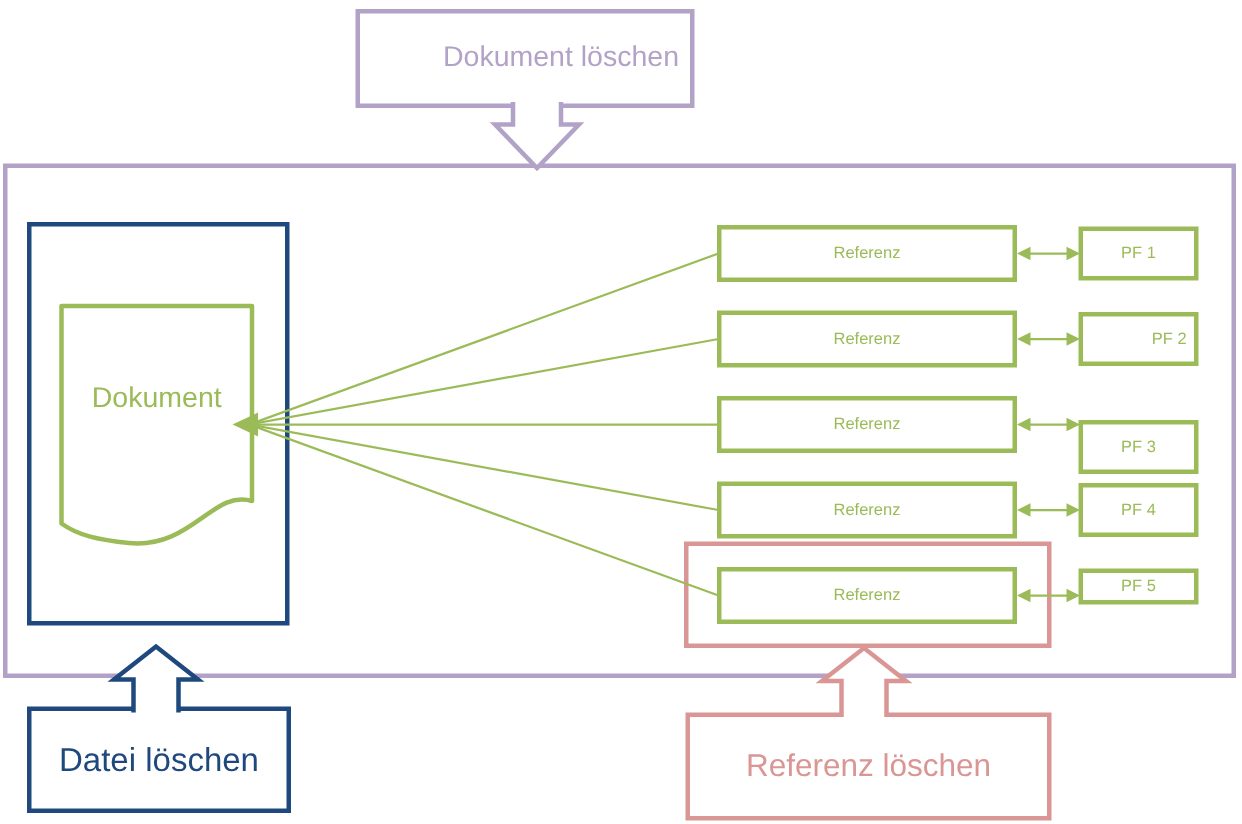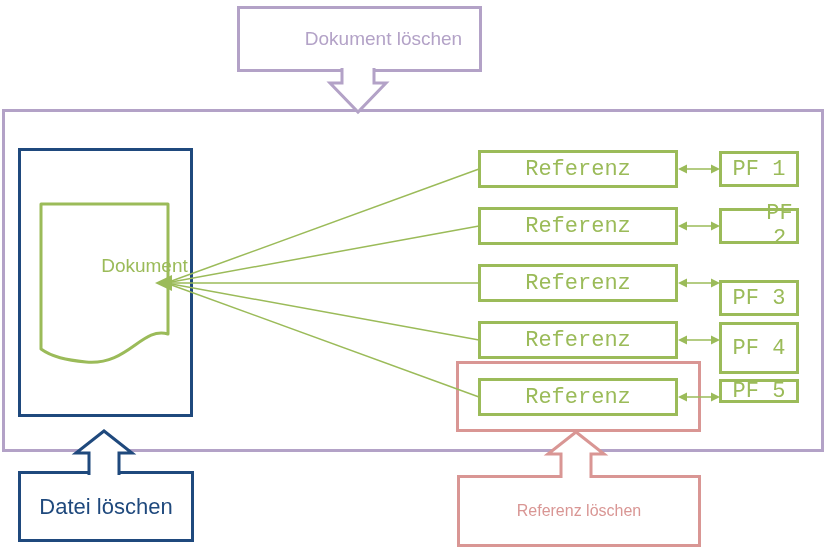--- a/index.html
+++ b/index.html
@@ -12,48 +12,48 @@
   }
   .box{
     position:absolute;
     box-sizing:border-box;
     display:flex;align-items:center;justify-content:center;
     background:#ffffff;
     text-align:center;
   }
   .purple-box{border:3px solid var(--purple,#b3a2c7);color:var(--purple,#b3a2c7);font-size:19px;}
   .navy-box{border:3px solid var(--navy,#1f497d);color:var(--navy,#1f497d);font-size:22px;}
-  .green-box{border:3px solid var(--green,#9bbb59);color:var(--green,#9bbb59);font-size:22px;font-family:Liberation Mono, monospace;}
-  .pink-box{border:3px solid var(--pink,#d99694);color:var(--pink,#d99694);font-size:16px;}
+  .green-box{border:3px solid var(--green,#9bbb59);color:var(--green,#9bbb59);font-size:11px;}
+  .pink-box{border:3px solid var(--pink,#d99694);color:var(--pink,#d99694);font-size:21px;}
   .outer-container{
     position:absolute;box-sizing:border-box;
     border:3px solid var(--purple,#b3a2c7);
     background:transparent;
   }
   .pink-surround{
     position:absolute;box-sizing:border-box;
     border:3px solid var(--pink,#d99694);
     background:transparent;
   }
   .overlay{
     position:absolute;left:0;top:0;width:828px;height:549px;
     pointer-events:none;
   }
   .dokument-label{
     position:absolute;left:41px;top:255px;width:127px;
     text-align:center;
-    color:var(--green,#9bbb59);font-size:19px;margin-left:40px;
+    color:var(--green,#9bbb59);font-size:19px;
   }
 </style>
 </head>
 <body>
 
 <div class="canvas">
 
-  <div class="box purple-box" style="left:237px;top:6px;width:245px;height:66px;padding-left:48px;">
+  <div class="box purple-box" style="left:237px;top:6px;width:226px;height:66px;padding-left:48px;">
     <span>Dokument löschen</span>
   </div>
 
   <div class="outer-container" style="left:2px;top:109px;width:822px;height:343px;"></div>
 
   <div class="box navy-box" style="left:18px;top:148px;width:175px;height:269px;"></div>
 
   <div class="pink-surround" style="left:456px;top:361px;width:245px;height:71px;"></div>
 
   <div class="box green-box" style="left:478px;top:150px;width:200px;height:38px;">
@@ -74,21 +74,21 @@
 
   <div class="box green-box" style="left:719px;top:151px;width:80px;height:36px;">
     <span>PF 1</span>
   </div>
   <div class="box green-box" style="left:719px;top:208px;width:80px;height:36px;padding-left:41px;">
     <span>PF 2</span>
   </div>
   <div class="box green-box" style="left:719px;top:265px;width:80px;height:36px;margin-top:15px;">
     <span>PF 3</span>
   </div>
-  <div class="box green-box" style="left:719px;top:322px;width:80px;height:52px;">
+  <div class="box green-box" style="left:719px;top:322px;width:80px;height:36px;">
     <span>PF 4</span>
   </div>
   <div class="box green-box" style="left:719px;top:379px;width:80px;height:24px;">
     <span>PF 5</span>
   </div>
 
   <div class="box navy-box" style="left:18px;top:471px;width:176px;height:71px;">
     <span>Datei löschen</span>
   </div>
 

